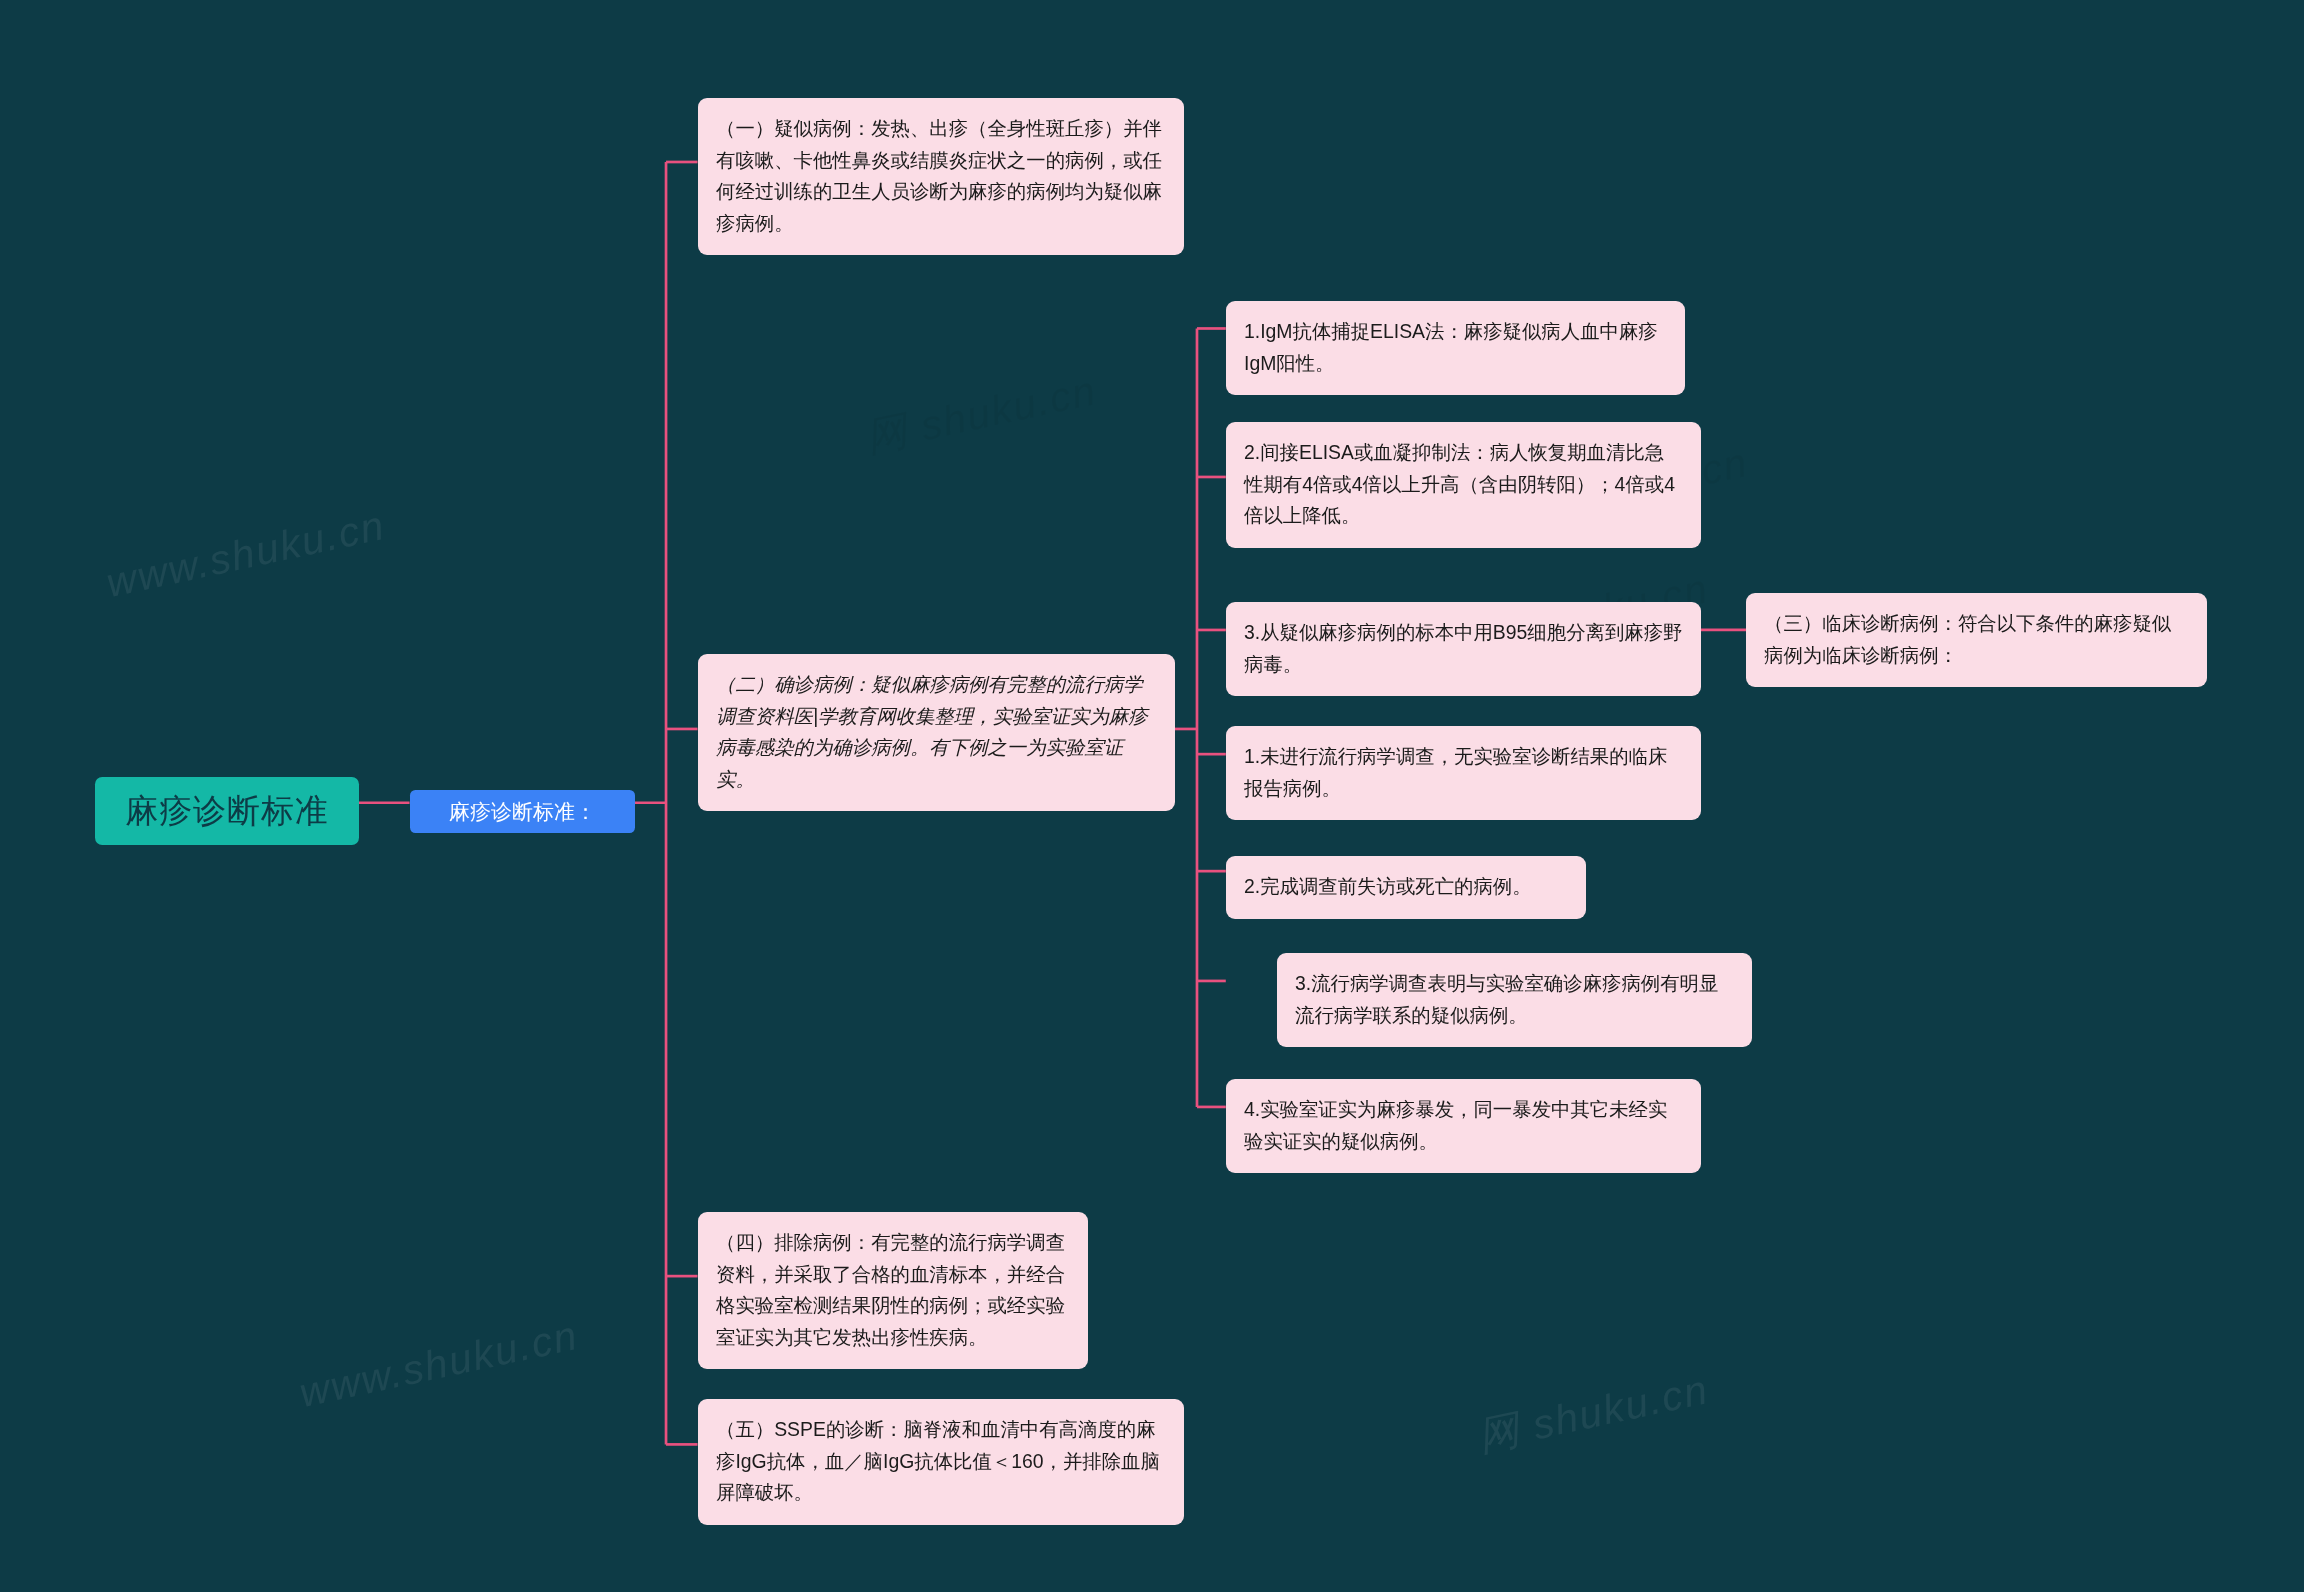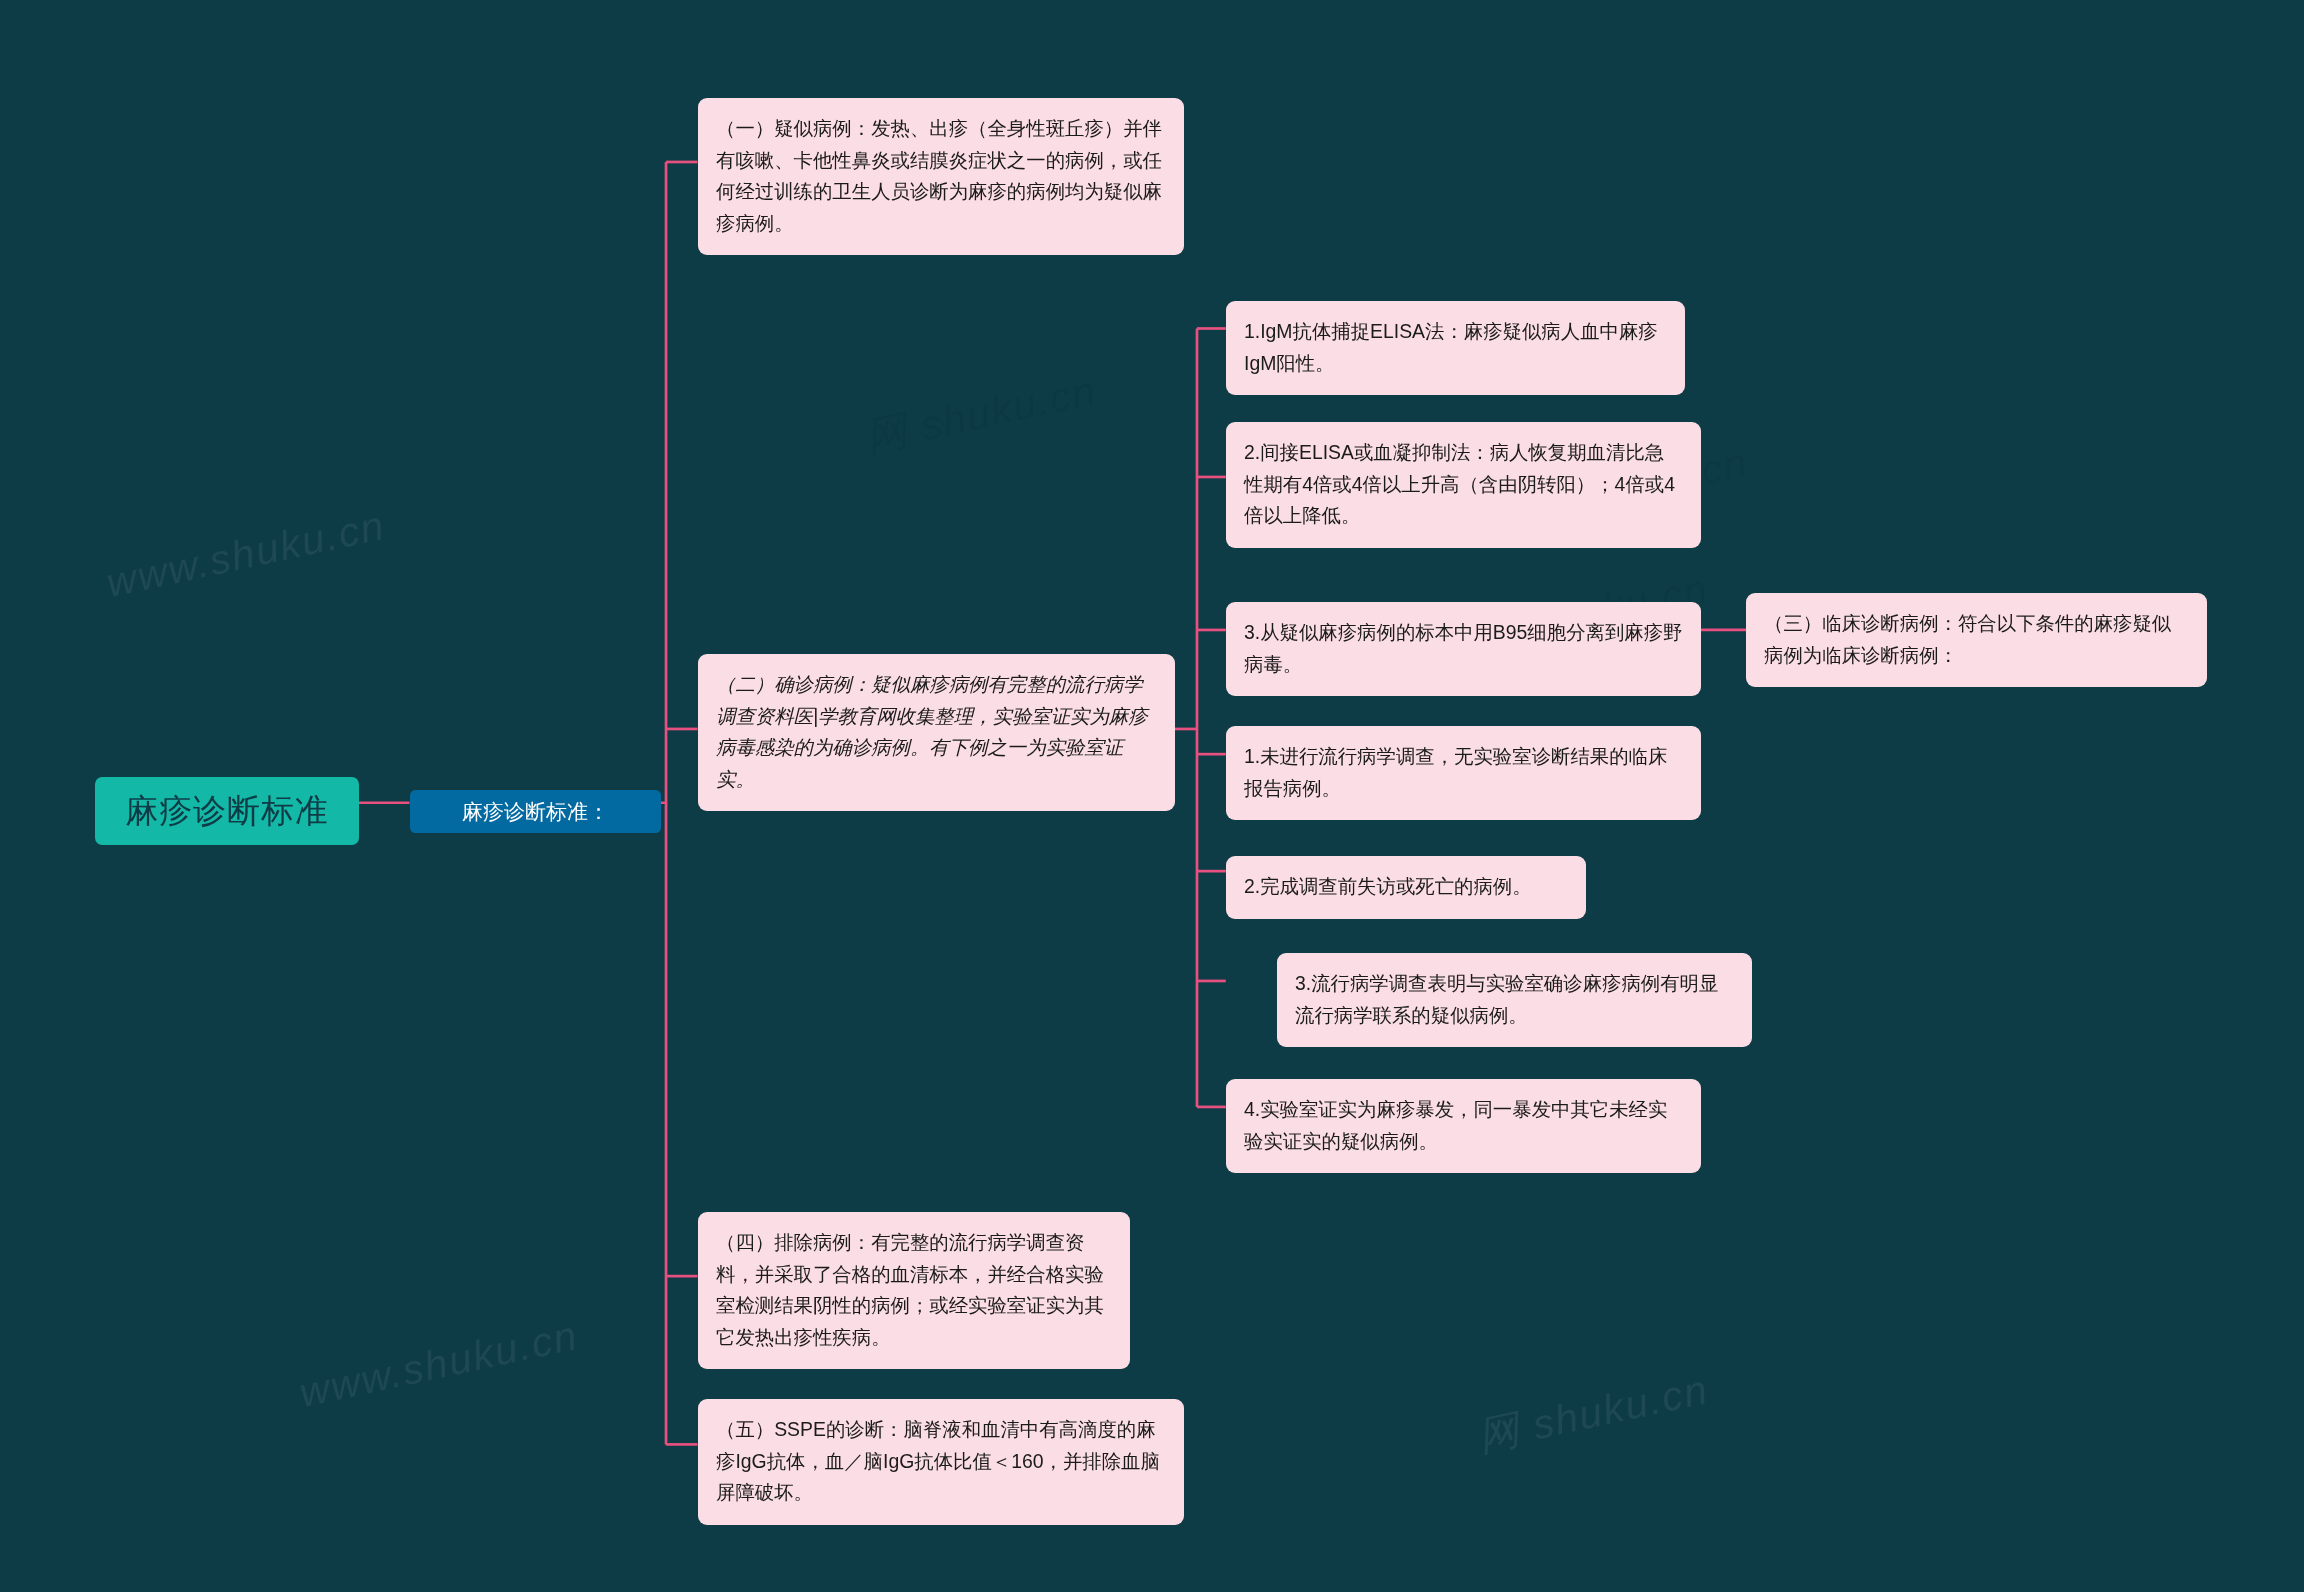--- a/index.html
+++ b/index.html
@@ -42,23 +42,23 @@
     color: #0d3b46;
     font-size: 33px;
     display: flex;
     align-items: center;
     justify-content: center;
     letter-spacing: 0.9px;
   }
   .l1-node {
     left: 410px;
     top: 782px;
-    width: 251px;
+    width: 225px;
     height: 43px;
-    background: #0369a1;
+    background: #3b82f6;
     border-radius: 5.4px;
     color: #ffffff;
     font-size: 21px;
     display: flex;
     align-items: center;
     justify-content: center;
     text-align: right;
   }
   .topic {
     background: #fbdde6;
@@ -127,21 +127,21 @@
   </svg>
 
   <div class="node root-node">麻疹诊断标准</div>
 
   <div class="node l1-node">麻疹诊断标准：</div>
 
   <div class="node topic" style="left:698px; top:90px; width:486px;">（一）疑似病例：发热、出疹（全身性斑丘疹）并伴有咳嗽、卡他性鼻炎或结膜炎症状之一的病例，或任何经过训练的卫生人员诊断为麻疹的病例均为疑似麻疹病例。</div>
 
   <div class="node topic" style="left:698px; top:646px; width:477px;font-style:italic;">（二）确诊病例：疑似麻疹病例有完整的流行病学调查资料医|学教育网收集整理，实验室证实为麻疹病毒感染的为确诊病例。有下例之一为实验室证实。</div>
 
-  <div class="node topic" style="left:698px; top:1204px; width:432px;">（四）排除病例：有完整的流行病学调查资料，并采取了合格的血清标本，并经合格实验室检测结果阴性的病例；或经实验室证实为其它发热出疹性疾病。</div>
+  <div class="node topic" style="left:698px; top:1204px; width:390px;">（四）排除病例：有完整的流行病学调查资料，并采取了合格的血清标本，并经合格实验室检测结果阴性的病例；或经实验室证实为其它发热出疹性疾病。</div>
 
   <div class="node topic" style="left:698px; top:1391px; width:486px;">（五）SSPE的诊断：脑脊液和血清中有高滴度的麻疹IgG抗体，血／脑IgG抗体比值＜160，并排除血脑屏障破坏。</div>
 
   <div class="node topic" style="left:1226px; top:293px; width:459px;">1.IgM抗体捕捉ELISA法：麻疹疑似病人血中麻疹IgM阳性。</div>
 
   <div class="node topic" style="left:1226px; top:414px; width:475px;">2.间接ELISA或血凝抑制法：病人恢复期血清比急性期有4倍或4倍以上升高（含由阴转阳）；4倍或4倍以上降低。</div>
 
   <div class="node topic" style="left:1226px; top:594px; width:475px;">3.从疑似麻疹病例的标本中用B95细胞分离到麻疹野病毒。</div>
 
   <div class="node topic" style="left:1226px; top:718px; width:475px;">1.未进行流行病学调查，无实验室诊断结果的临床报告病例。</div>

